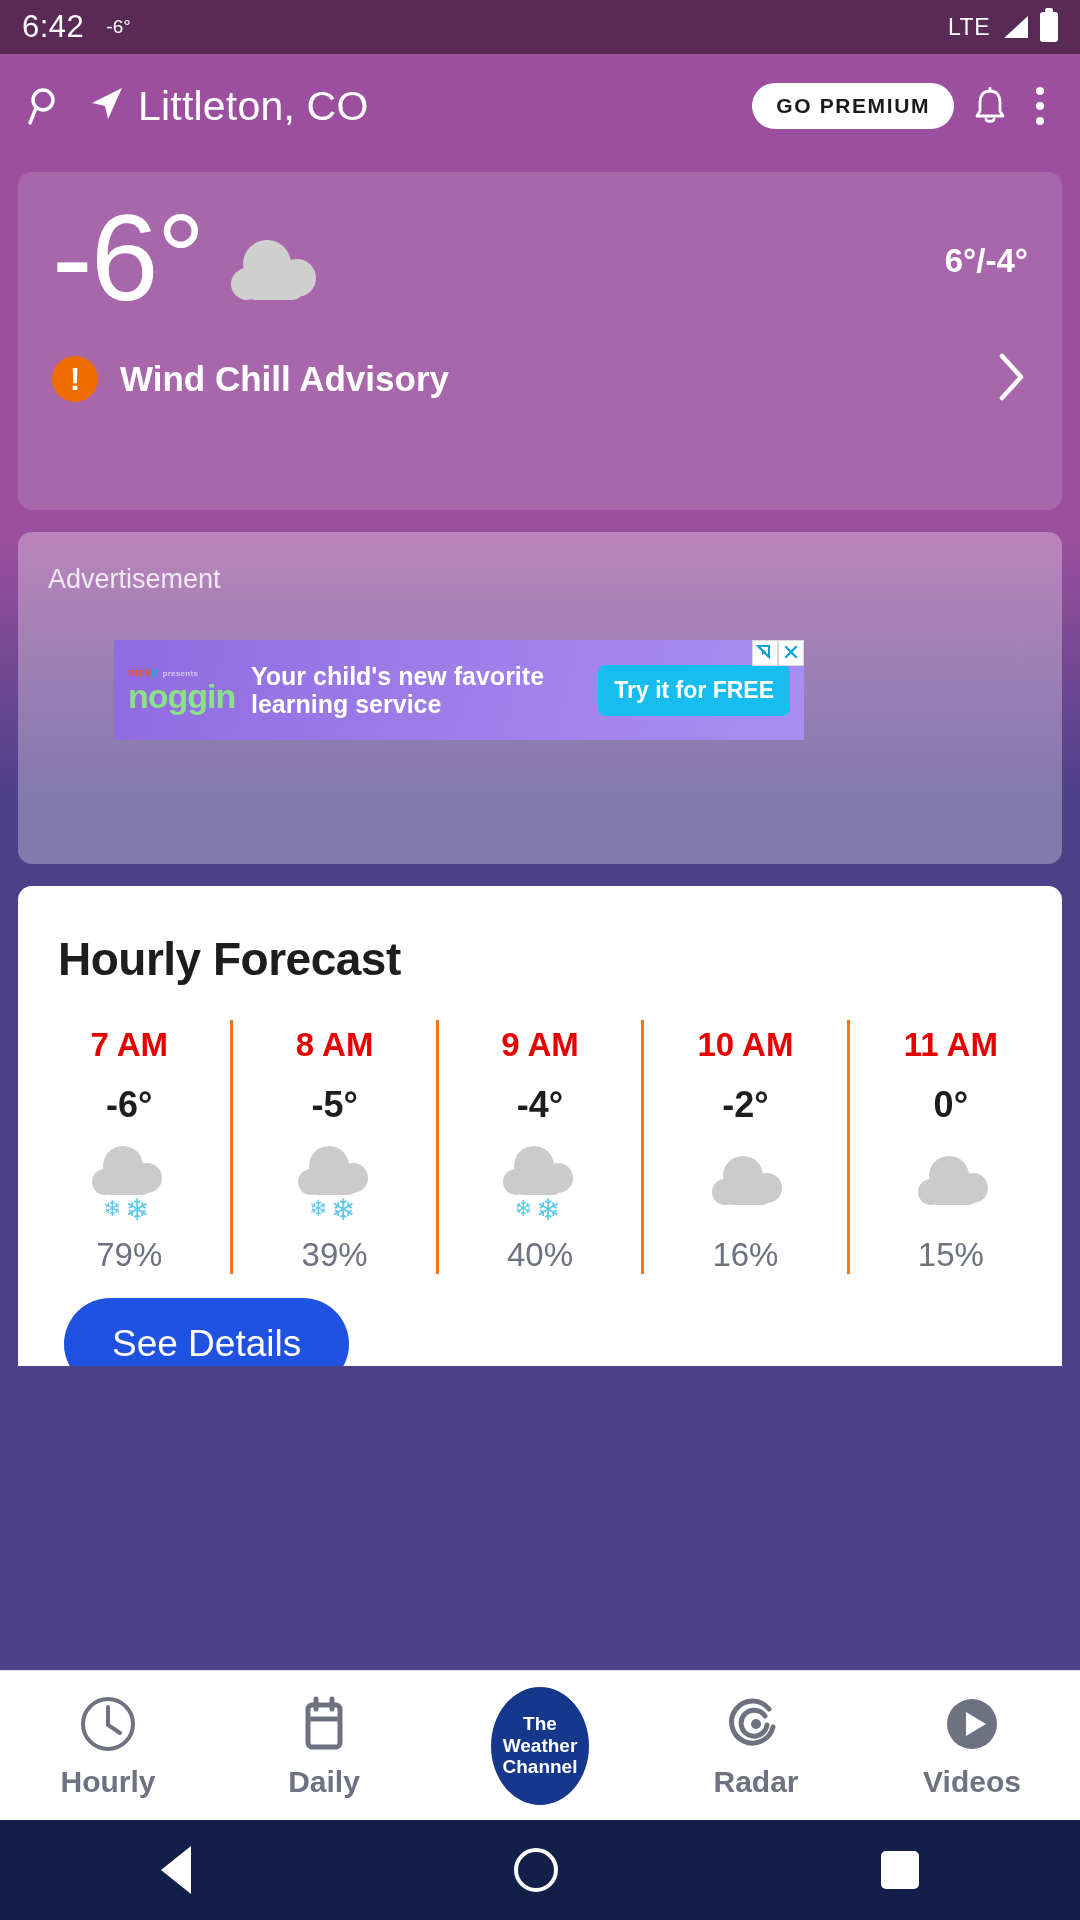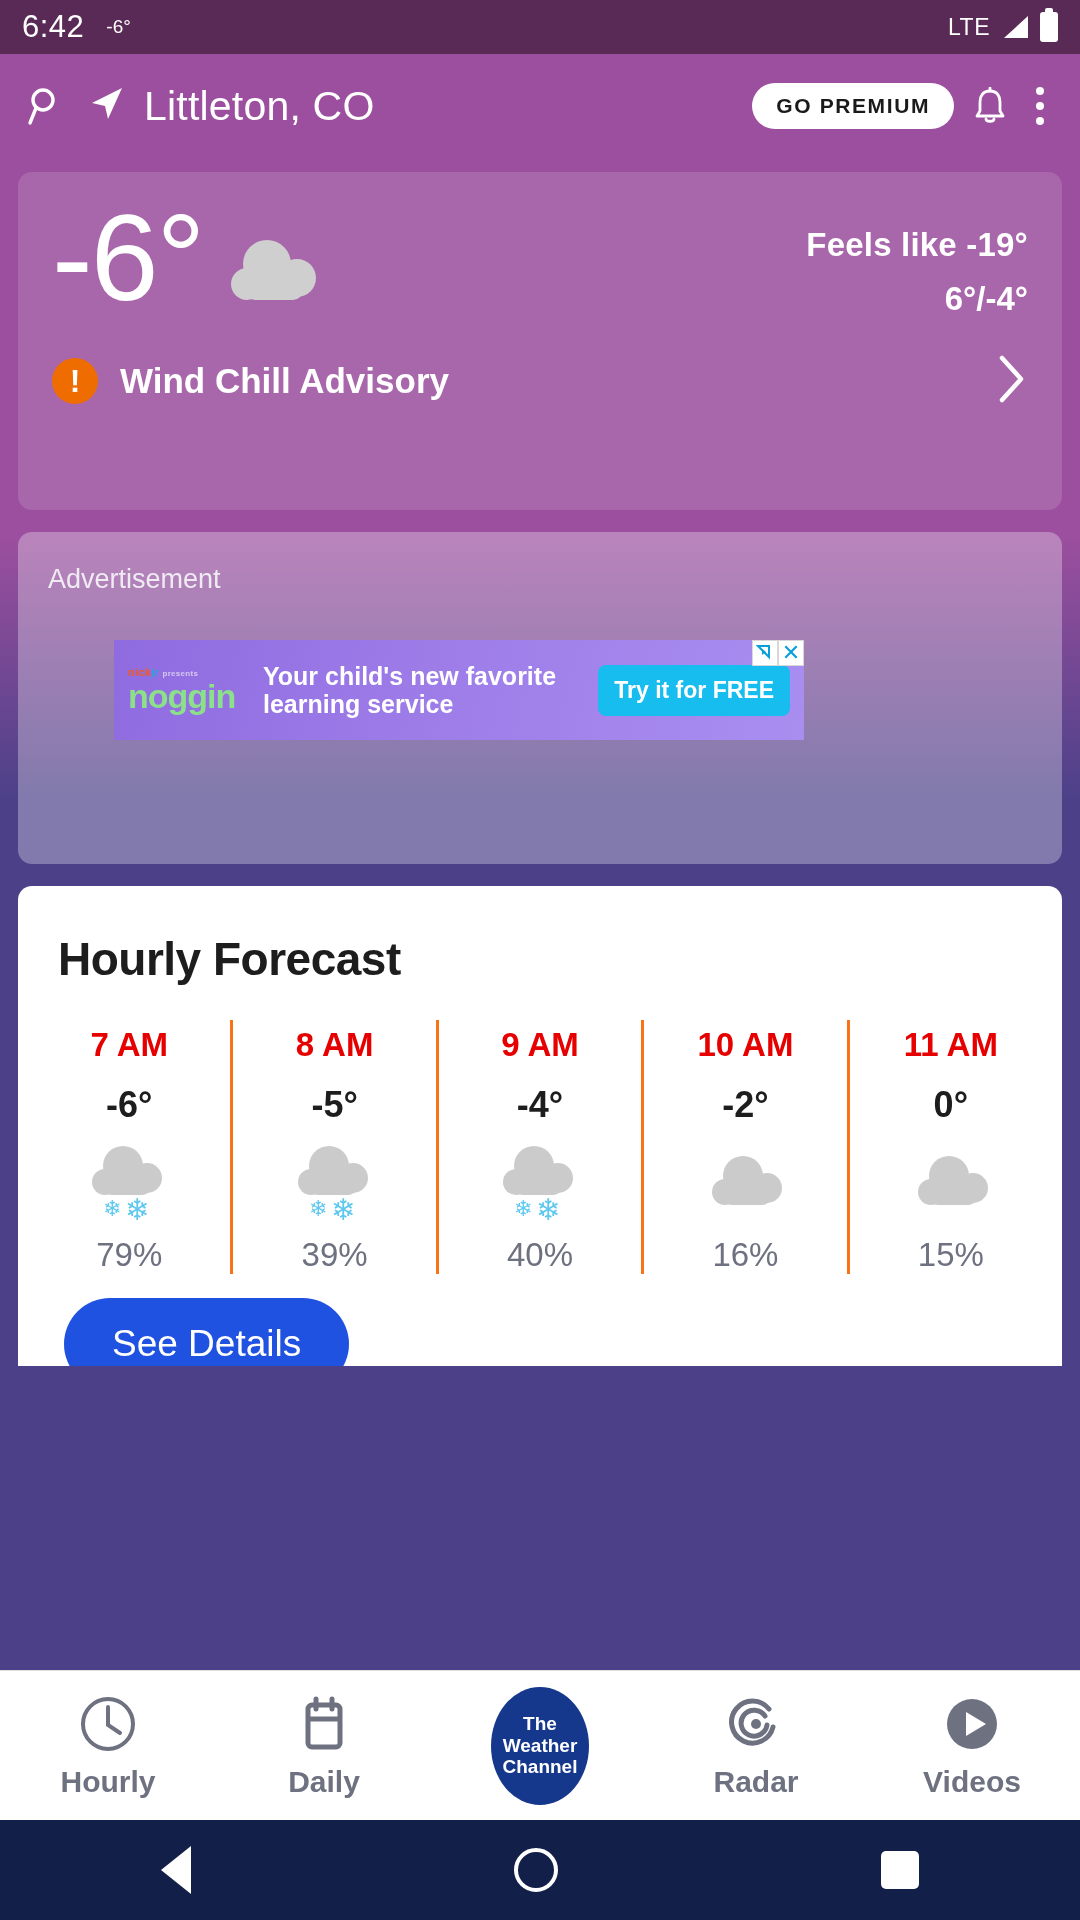--- a/index.html
+++ b/index.html
@@ -36,21 +36,21 @@
   
   .app-bar {
     height: 104px;
     background: #9b4f9e;
     display: flex; align-items: center;
     padding: 0 26px;
     gap: 18px;
     flex: 0 0 auto;
   }
   .icon-btn { display:flex; align-items:center; justify-content:center; }
-  .loc-wrap { display: flex; align-items: center; gap: 18px; }
+  .loc-wrap { display: flex; align-items: center; gap: 12px; }
   .loc-name { color:#fff; font-size: 41px; font-weight: 400; letter-spacing: .2px; white-space: nowrap; }
   .premium-pill {
     margin-left: auto;
     background: #ffffff; color: #1a1a1a;
     border-radius: 40px;
     padding: 11px 24px;
     font-size: 21px; font-weight: 700; letter-spacing: 1.6px;
     white-space: nowrap;
   }
   .bell { width: 36px; height: 38px; }
@@ -110,21 +110,21 @@
     position: relative;
   }
   .ad-label { color: #f0ebf3; font-size: 27px; padding-left: 30px; }
   .ad-banner {
     position: absolute;
     left: 96px; top: 108px;
     width: 690px; height: 100px;
     background: linear-gradient(105deg,#8f6be0 0%, #9d7ce8 45%, #a98ef0 100%);
     overflow: hidden;
   }
-  .ad-inner { display:flex; align-items:center; height:100%; padding: 16px 14px; gap: 12px; }
+  .ad-inner { display:flex; align-items:center; height:100%; padding: 16px 14px; }
   .noggin {
     width: 116px; flex: 0 0 auto; text-align: left; line-height: 1;
   }
   .nick-row { font-size: 11px; font-weight: 800; letter-spacing: .3px; }
   .nick-o { color:#f4581d; }
   .nick-jr { color:#2aa3d8; }
   .nick-pres { color:#d6c8f0; font-size: 8px; }
   .noggin-word { color:#8ce08a; font-size: 34px; font-weight: 900; letter-spacing: -1px; margin-top: 1px; }
   .ad-copy { color:#fff; font-size: 25px; font-weight: 800; line-height: 1.12; flex: 1 1 auto; margin-left: 7px; }
   .ad-cta {
@@ -275,21 +275,20 @@
           <svg width="110" height="76" viewBox="0 0 110 76">
             <g fill="#cfcfcf">
               <circle cx="46" cy="28" r="24"></circle>
               <circle cx="76" cy="42" r="19"></circle>
               <circle cx="26" cy="48" r="16"></circle>
               <rect x="24" y="44" width="58" height="20" rx="10"></rect>
             </g>
           </svg>
         </div>
         <div class="cc-right">
-          <div class="feels">Feels like -19°</div>
           <div class="hilo">6°/-4°</div>
         </div>
       </div>
       <div class="advisory">
         <div class="alert-dot">!</div>
         <div class="adv-text">Wind Chill Advisory</div>
         <span class="chev">
           <svg width="34" height="54" viewBox="0 0 34 54">
             <polyline points="8,6 27,27 8,48" fill="none" stroke="#fff" stroke-width="4.5" stroke-linecap="round" stroke-linejoin="round"></polyline>
           </svg>

